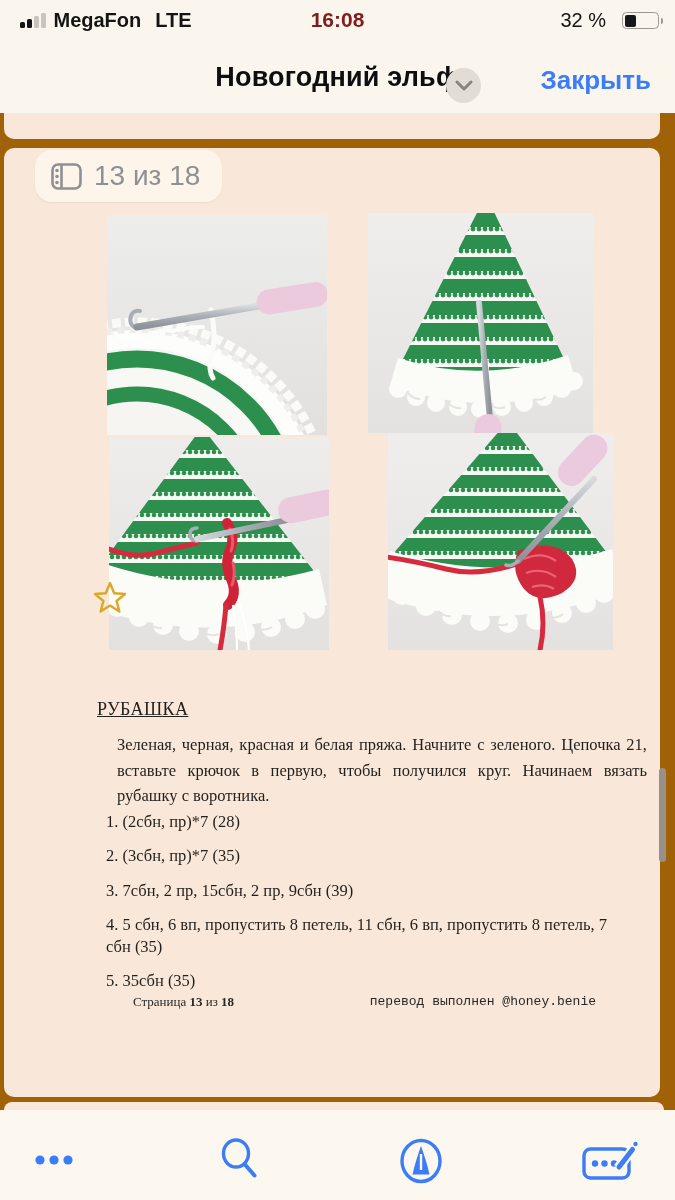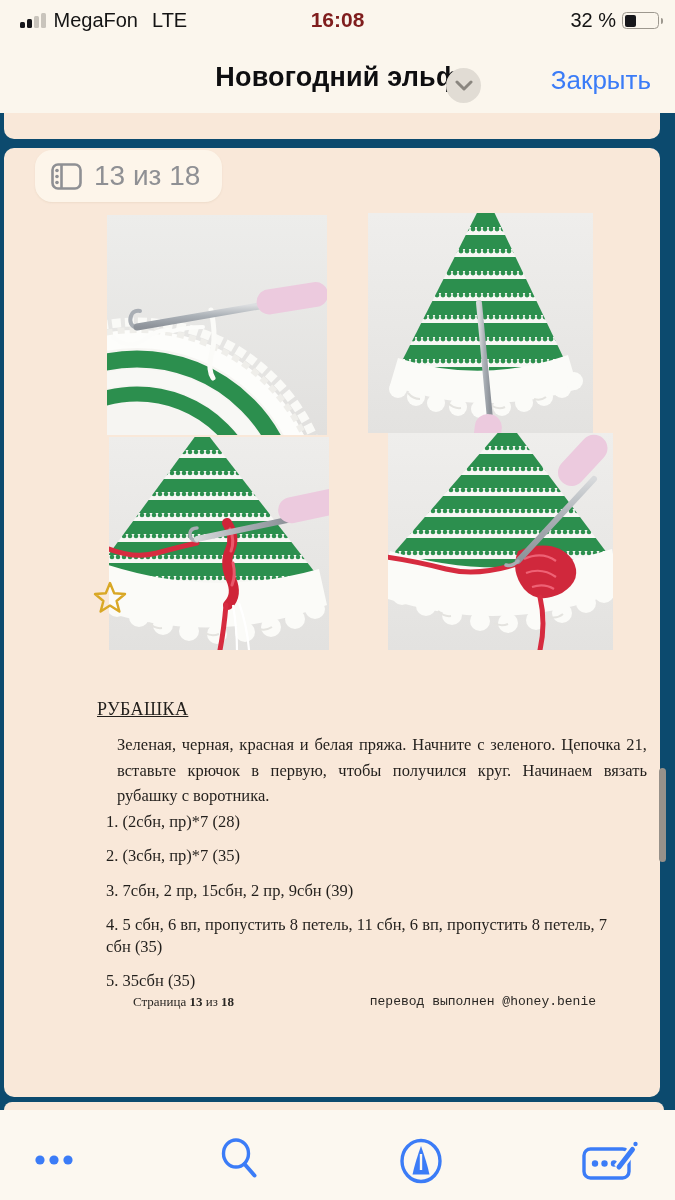--- a/index.html
+++ b/index.html
@@ -5,41 +5,41 @@
   * { margin:0; padding:0; box-sizing:border-box; }
   html,body { background:#d8d8de; }
   .screen {
     position:relative; width:675px; height:1200px; margin:0 auto;
     background:#e4e4ea; overflow:hidden;
     font-family:"Liberation Sans", sans-serif;
   }
   
   .top-chrome { position:absolute; left:0; top:0; width:675px; height:113px; background:#fbf6ed; }
   .status-bar { position:absolute; left:0; top:0; width:675px; height:46px; }
-  .status-left { position:absolute; left:20px; top:9px; display:flex; align-items:center; gap:8px; }
+  .status-left { position:absolute; left:20px; top:9px; display:flex; align-items:center; gap:8px;font-weight:bold; }
   .carrier { font-size:20px; color:#141414; }
   .network { font-size:20px; color:#141414; margin-left:6px; }
   .status-time { position:absolute; left:0; right:0; top:8px; text-align:center; font-size:21px; font-weight:700; color:#7f1d1d; }
-  .status-right { position:absolute; right:16px; top:9px; display:flex; align-items:center; gap:6px; }
+  .status-right { position:absolute; right:16px; top:9px; display:flex; align-items:center; gap:16px; }
   .battery-pct { font-size:20px; color:#141414; }
   .signal { display:flex; align-items:flex-end; gap:2.5px; height:15px; }
   .signal i { display:block; width:4.5px; border-radius:1.5px; background:#c9c4bc; }
   .signal i.on { background:#16161a; }
   .batt { position:relative; width:37px; height:17px; }
   .batt .body { position:absolute; inset:0; border:1.5px solid #9d988f; border-radius:4.5px; }
   .batt .fill { position:absolute; left:2.5px; top:2.5px; width:11px; height:12px; background:#17171b; border-radius:2px; }
   .batt .cap { position:absolute; right:-4px; top:5.5px; width:2.5px; height:6px; background:#9d988f; border-radius:0 2px 2px 0; }
   .nav-row { position:absolute; left:0; top:62px; width:675px; height:50px; }
   .doc-title-wrap { position:absolute; left:0; right:0; top:0; text-align:center; }
   .doc-title { font-size:27px; font-weight:700; color:#0e0e10; letter-spacing:.2px; }
   .title-chevron { position:absolute; left:446px; top:6px; width:35px; height:35px; border-radius:50%;
     background:#e1dcd4; display:flex; align-items:center; justify-content:center; }
-  .close-btn { position:absolute; right:24px; top:3px; font-size:26px; color:#3b7cf7; }
-  
-  .viewer { position:absolute; left:0; top:113px; width:675px; height:997px; background:#0c4a6e; }
+  .close-btn { position:absolute; right:24px; top:3px; font-size:26px; color:#3b7cf7;font-weight:bold; }
+  
+  .viewer { position:absolute; left:0; top:113px; width:675px; height:997px; background:#a16207; }
   .prev-strip { position:absolute; left:4px; top:0; width:656px; height:26px; background:#f9e8d9; border-radius:0 0 10px 10px; }
   .next-strip { position:absolute; left:4px; top:989px; width:660px; height:8px; background:#f9e8d9; border-radius:10px 10px 0 0; }
   .page { position:absolute; left:4px; top:35px; width:656px; height:949px; background:#f9e8d9; border-radius:10px; overflow:hidden; }
   .scroll-thumb { position:absolute; left:659px; top:655px; width:7px; height:94px; background:#97918a; border-radius:4px; }
   
   .pill { position:absolute; left:31px; top:2px; height:52px; padding:0 22px 0 16px; background:#fdf5ea;
     border-radius:17px; display:flex; align-items:center; gap:12px; box-shadow:0 1px 2px rgba(160,130,100,.12); }
   .pill-label { font-size:28px; color:#8f9094; }
   
   .photo { position:absolute; }

